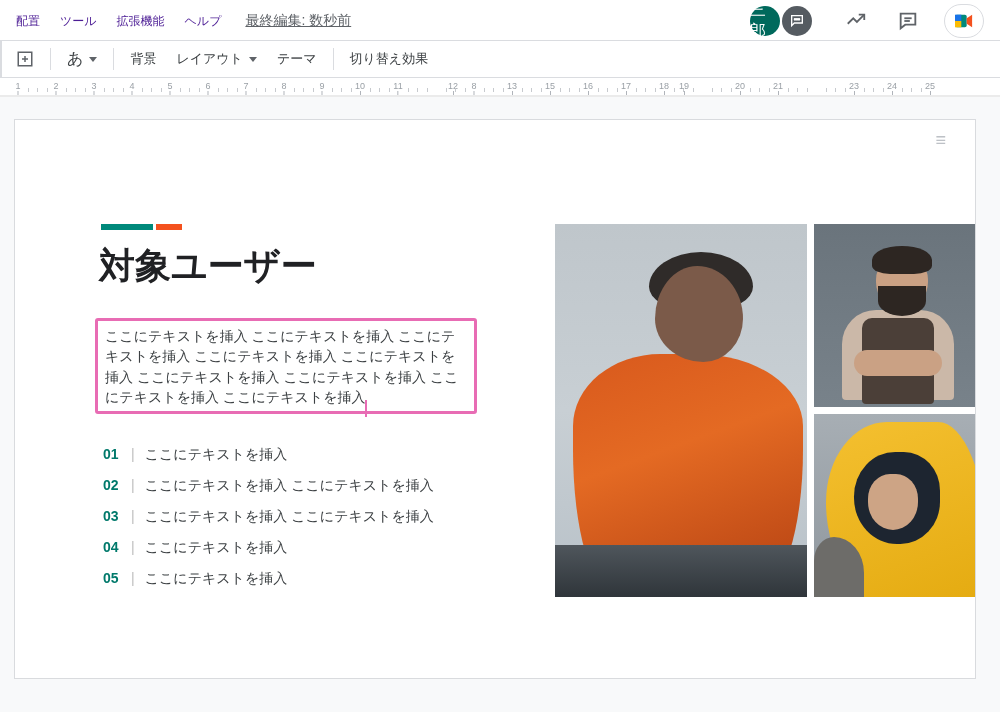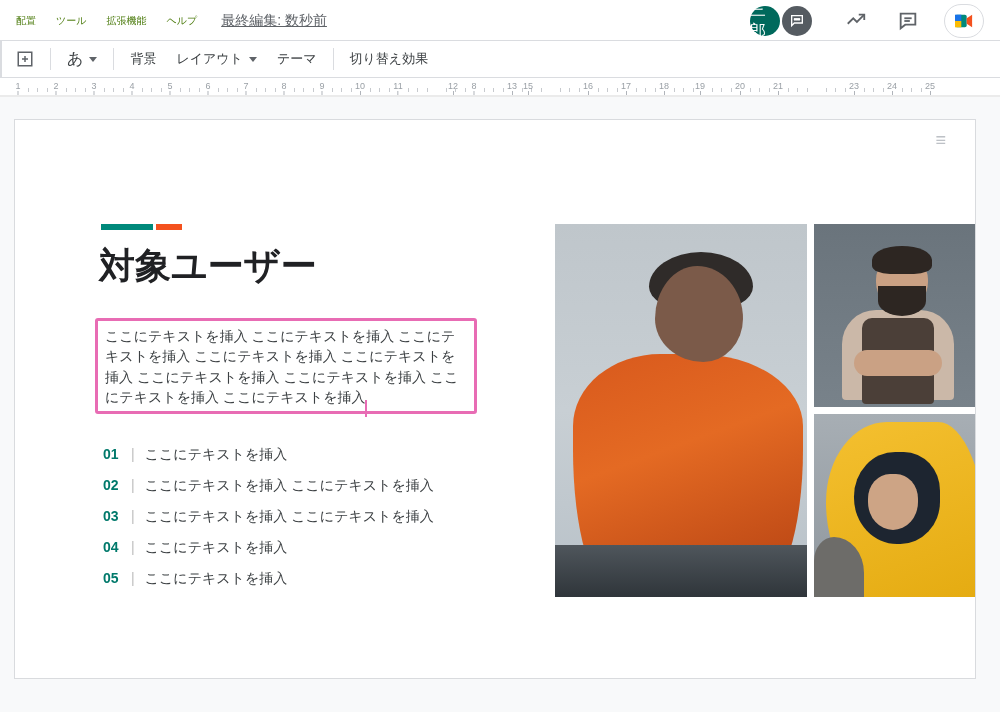--- a/index.html
+++ b/index.html
@@ -14,22 +14,22 @@
 
   
   .menubar {
     display: flex;
     align-items: center;
     padding: 8px 6px 6px 6px;
     height: 40px;
   }
   .menubar .menu-item {
     padding: 4px 10px;
-    font-size: 10px;
-    color: #4d7c0f;
+    font-size: 12px;
+    color: #4c1d95;
     cursor: pointer;
   }
   .menubar .last-edit {
     margin-left: 14px;
     font-size: 14px;
     color: #5f6368;
     text-decoration: underline;
   }
   .menubar .spacer { flex: 1; }
 
@@ -479,21 +479,21 @@
     <div class="mini" style="left: 483.5px;"></div>
     <div class="mini" style="left: 493px;"></div>
     <div class="mini" style="left: 502.5px;"></div>
     <div class="tick" style="left: 512px;">
       <div>13</div>
       <div class="line"></div>
     </div>
     <div class="mini" style="left: 521.5px;"></div>
     <div class="mini" style="left: 531px;"></div>
     <div class="mini" style="left: 540.5px;"></div>
-    <div class="tick" style="left: 528px;">
+    <div class="tick" style="left: 550px;">
       <div>15</div>
       <div class="line"></div>
     </div>
     <div class="mini" style="left: 559.5px;"></div>
     <div class="mini" style="left: 569px;"></div>
     <div class="mini" style="left: 578.5px;"></div>
     <div class="tick" style="left: 588px;">
       <div>16</div>
       <div class="line"></div>
     </div>
@@ -507,21 +507,21 @@
     <div class="mini" style="left: 635.5px;"></div>
     <div class="mini" style="left: 645px;"></div>
     <div class="mini" style="left: 654.5px;"></div>
     <div class="tick" style="left: 664px;">
       <div>18</div>
       <div class="line"></div>
     </div>
     <div class="mini" style="left: 673.5px;"></div>
     <div class="mini" style="left: 683px;"></div>
     <div class="mini" style="left: 692.5px;"></div>
-    <div class="tick" style="left: 700px;">
+    <div class="tick" style="left: 684px;">
       <div>19</div>
       <div class="line"></div>
     </div>
     <div class="mini" style="left: 711.5px;"></div>
     <div class="mini" style="left: 721px;"></div>
     <div class="mini" style="left: 730.5px;"></div>
     <div class="tick" style="left: 740px;">
       <div>20</div>
       <div class="line"></div>
     </div>

